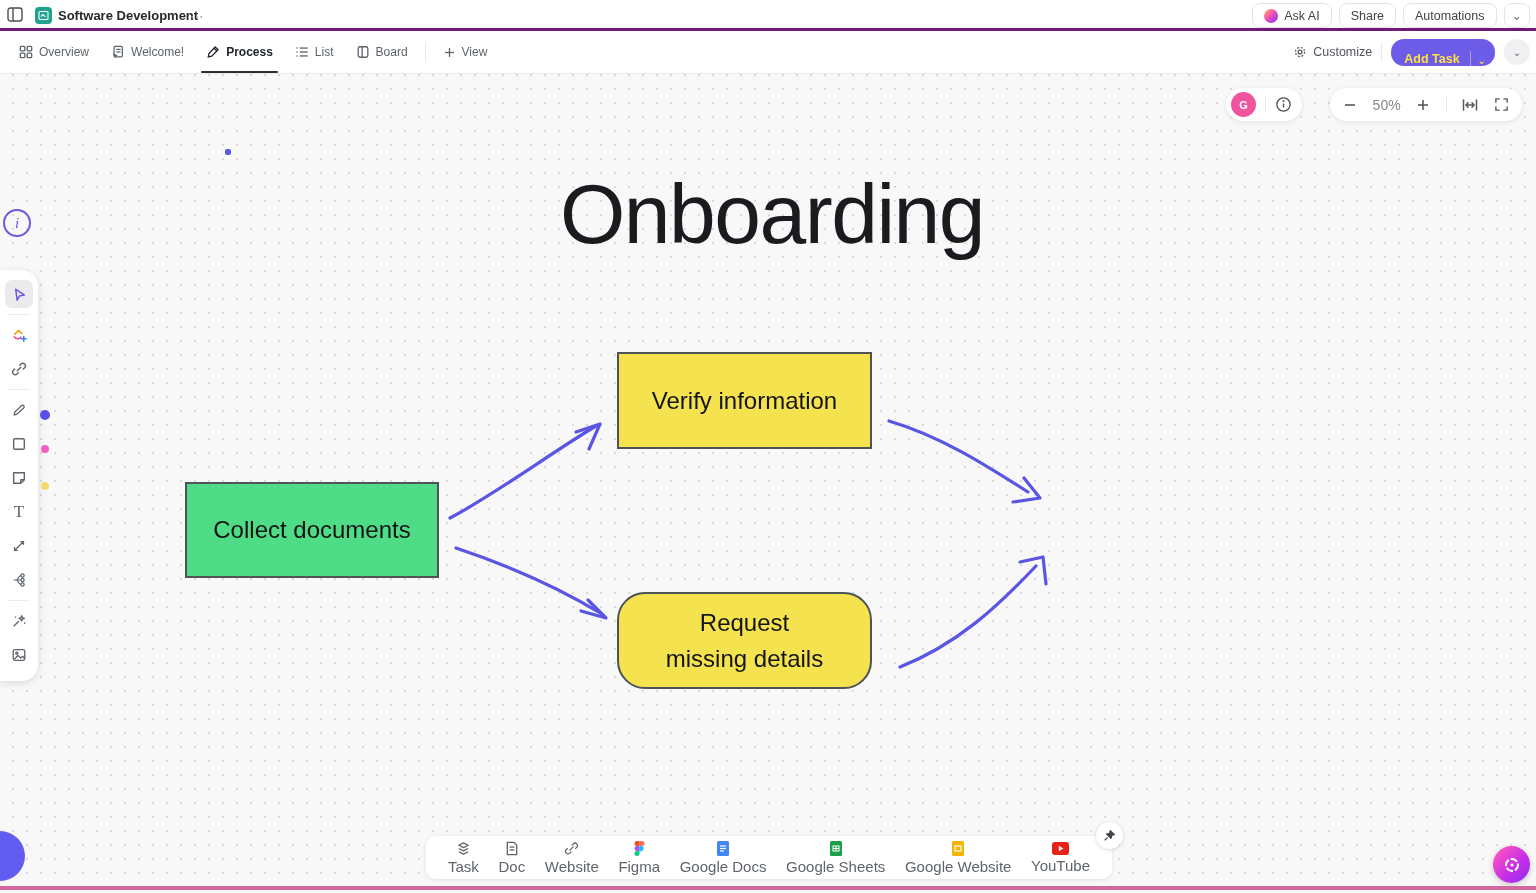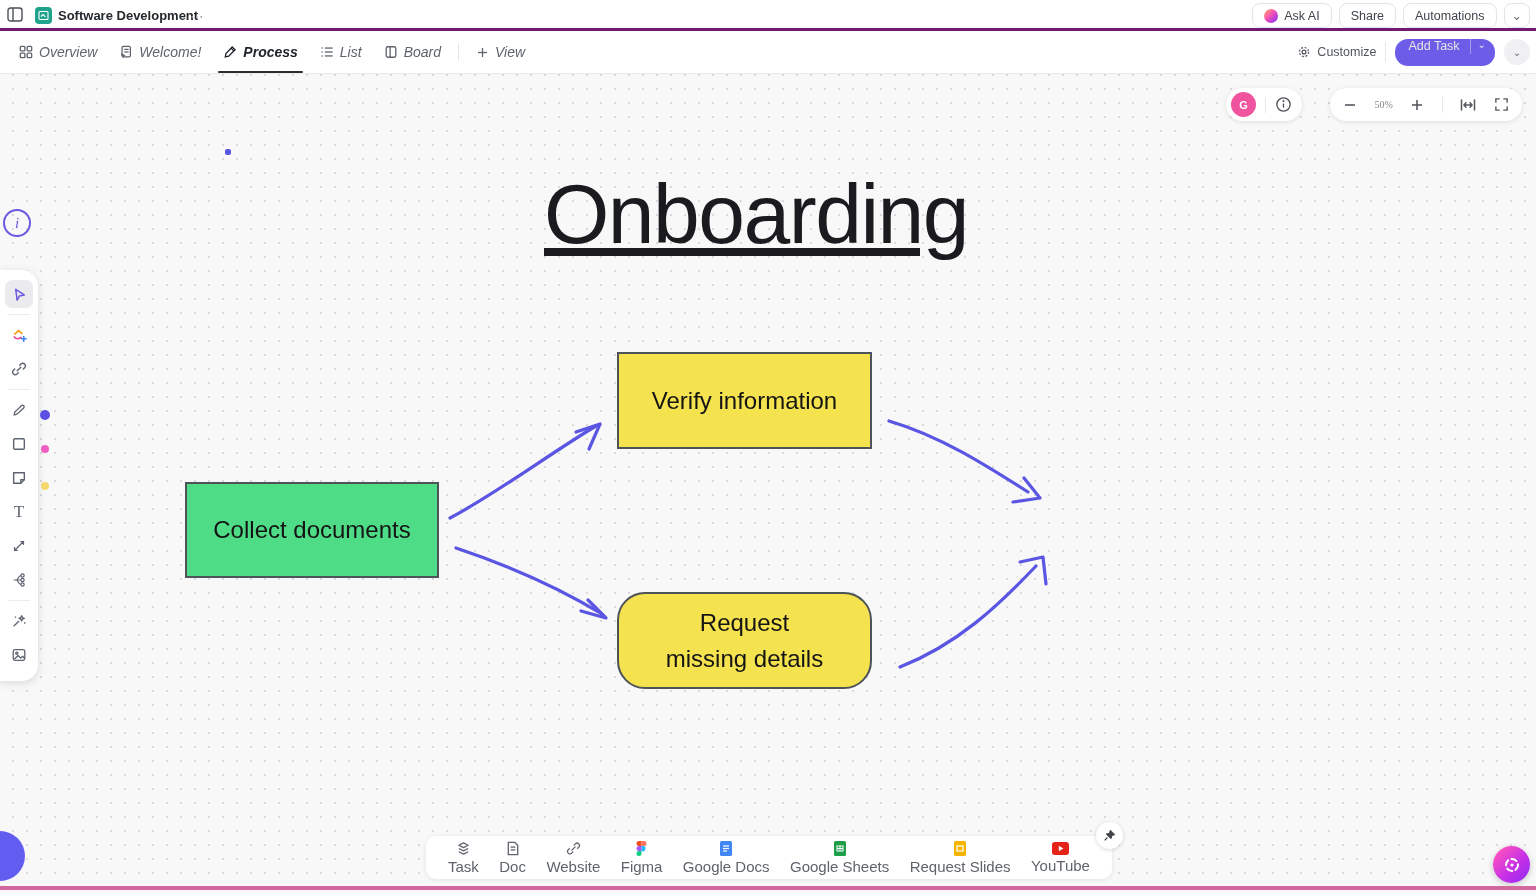--- a/index.html
+++ b/index.html
@@ -24,44 +24,44 @@
     color:#3f454c; cursor:pointer; }
   .tb-btn.sq { padding:0 7px; color:#6b7077; }
   .ai-ball { width:14px; height:14px; border-radius:50%;
     background:linear-gradient(135deg,#ffb25e 0%,#f452b4 45%,#7b2ff7 100%); }
 
   
   #tabbar { position:absolute; left:0; top:31px; width:1536px; height:43px; background:#fff;
     border-bottom:1px solid #e9e9ee; z-index:30; }
   .tabs { position:absolute; left:8px; top:0; height:100%; display:flex; align-items:stretch; }
   .tab { position:relative; display:flex; align-items:center; gap:6px; padding:0 11px;
-    font-size:14px; color:#5d646c; cursor:pointer;font-style:italic; }
+    font-size:12px; color:#5d646c; cursor:pointer; }
   .tab.active { color:#1d2129; font-weight:bold; }
   .tab.active::after { content:""; position:absolute; left:6px; right:6px; bottom:0;
     height:2px; background:#2b2d31; border-radius:2px; }
   .tab-divider { width:1px; height:18px; background:#e7e7ea; align-self:center; margin:0 6px; }
   .tabbar-right { position:absolute; right:6px; top:0; height:100%; display:flex;
     align-items:center; gap:9px; }
   .customize { display:flex; align-items:flex-start; gap:6px; font-size:12.5px; color:#50555c; cursor:pointer; }
   .vr { width:1px; height:20px; background:#e7e7ea; }
-  .add-task { height:27px; display:flex; align-items:flex-start; border-radius:13px;
-    color:#e5e5e5; font-size:12.5px; font-weight:normal; cursor:pointer; overflow:hidden; }
+  .add-task { height:27px; display:flex; align-items:flex-end; border-radius:13px;
+    color:#fde047; font-size:12.5px; font-weight:bold; cursor:pointer; overflow:hidden; }
   .add-task .lbl { padding:0 10px 0 13px; }
   .add-task .split { width:1px; height:15px; background:rgba(255,255,255,.4); }
   .add-task .chev { padding:0 9px 0 7px; font-size:10px; }
   .round-chev { width:26px; height:26px; border-radius:50%; background:#f0f0f3; color:#6b7077;
     display:flex; align-items:center; justify-content:center; font-size:10px; cursor:pointer; }
 
   
   #canvas { position:absolute; left:0; top:74px; width:1536px; height:819px;
     background-color:#f8f8f8;
     background-image:radial-gradient(#d9d9dc 1px, transparent 1.3px);
     background-size:14px 14px; background-position:6px 8px; }
-  .board-title { position:absolute; left:0; top:92px; width:1512px; text-align:center;
-    font-size:84px; font-weight:500; letter-spacing:-1.5px; color:#1b1b1f;text-decoration:underline; }
+  .board-title { position:absolute; left:16px; top:92px; width:1512px; text-align:center;
+    font-size:84px; font-weight:500; letter-spacing:-1.5px; color:#1b1b1f; }
   .node { position:absolute; display:flex; align-items:center; justify-content:center;
     text-align:center; border:2px solid #4e5358; color:#141414; font-size:24px;
     line-height:1.5; cursor:pointer; }
   .ink-dot { position:absolute; left:225px; top:75px; width:6px; height:6px;
     border-radius:2px; background:#5b55e3; }
 
   
   .info-fab { position:absolute; left:3px; top:135px; width:28px; height:28px; border-radius:50%;
     border:2px solid #6a5ae0; color:#6a5ae0; background:transparent; display:flex;
     align-items:center; justify-content:center; font-family:"Liberation Serif",serif;
@@ -75,21 +75,21 @@
   .tool-divider { width:22px; height:1px; background:#ececef; margin:3px 0; }
   .side-dot { position:absolute; border-radius:50%; }
 
   
   .pill { position:absolute; top:14px; height:33px; background:#fff; border-radius:17px;
     box-shadow:0 1px 5px rgba(0,0,0,.1); display:flex; align-items:center; }
   #presence-pill { left:1226px; padding:0 10px 0 5px; gap:9px; }
   .avatar { width:25px; height:25px; border-radius:50%; color:#fff; font-size:11px;
     font-weight:bold; display:flex; align-items:center; justify-content:center; cursor:pointer; }
   #zoom-pill { left:1330px; width:192px; padding:0 13px; justify-content:space-between; color:#55595f; }
-  .zoom-pct { font-size:10px; color:#83878d;font-family:Liberation Serif, serif; }
+  .zoom-pct { font-size:14px; color:#83878d; }
   .pill .vr { height:16px; }
   .zbtn { cursor:pointer; display:flex; align-items:center; }
 
   
   #dock { position:absolute; left:426px; top:762px; width:686px; height:43px; background:#fff;
     border-radius:10px; box-shadow:0 1px 5px rgba(0,0,0,.09); display:flex;
     align-items:center; justify-content:space-between; padding:0 22px; }
   .dock-item { display:flex; flex-direction:column; align-items:center; gap:2px; cursor:pointer; }
   .dock-item .lbl { font-size:15px; color:#5f646b; }
   .pin-fab { position:absolute; left:1096px; top:748px; width:27px; height:27px; border-radius:50%;
@@ -476,21 +476,21 @@
         </span>
       <span class="lbl">Google Sheets</span>
     </div>
     <div class="dock-item">
       <span class="icon">
         <svg width="12" height="15" viewBox="0 0 12 15">
           <rect width="12" height="15" rx="1.5" fill="#f4b400"></rect>
           <rect x="3" y="5" width="6" height="5" fill="none" stroke="#fff" stroke-width="1.2"></rect>
         </svg>
         </span>
-      <span class="lbl">Request Slides</span>
+      <span class="lbl">Google Website</span>
     </div>
     <div class="dock-item">
       <span class="icon">
         <svg width="17" height="13" viewBox="0 0 17 13">
           <rect width="17" height="13" rx="3" fill="#e62117"></rect>
           <path d="M6.8,3.8 L11.4,6.5 L6.8,9.2 Z" fill="#fff"></path>
         </svg>
         </span>
       <span class="lbl">YouTube</span>
     </div>

